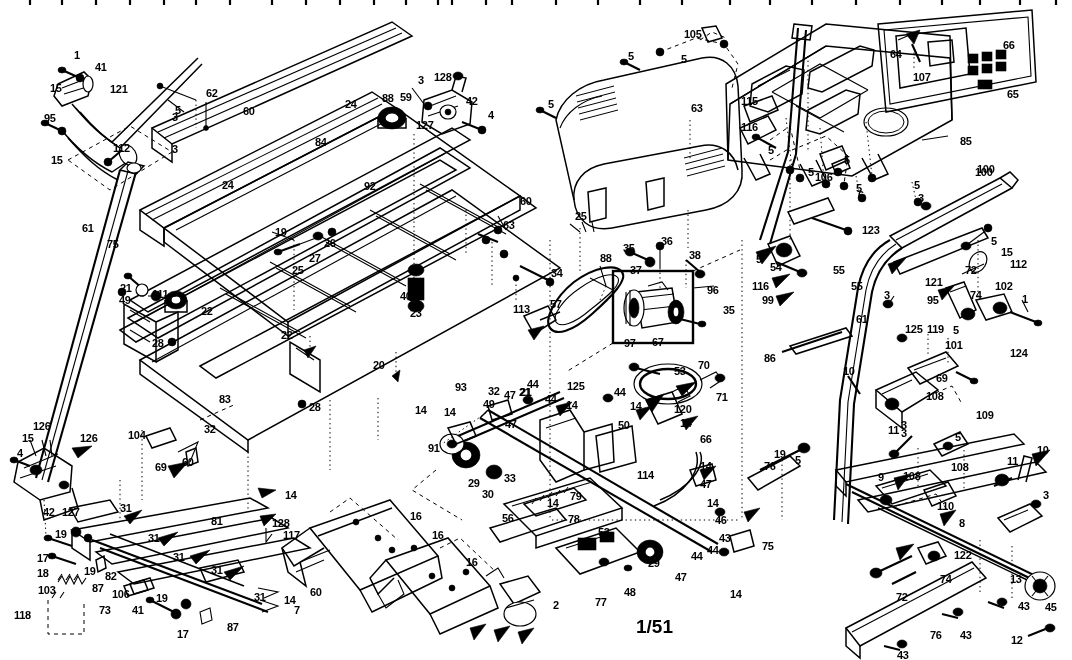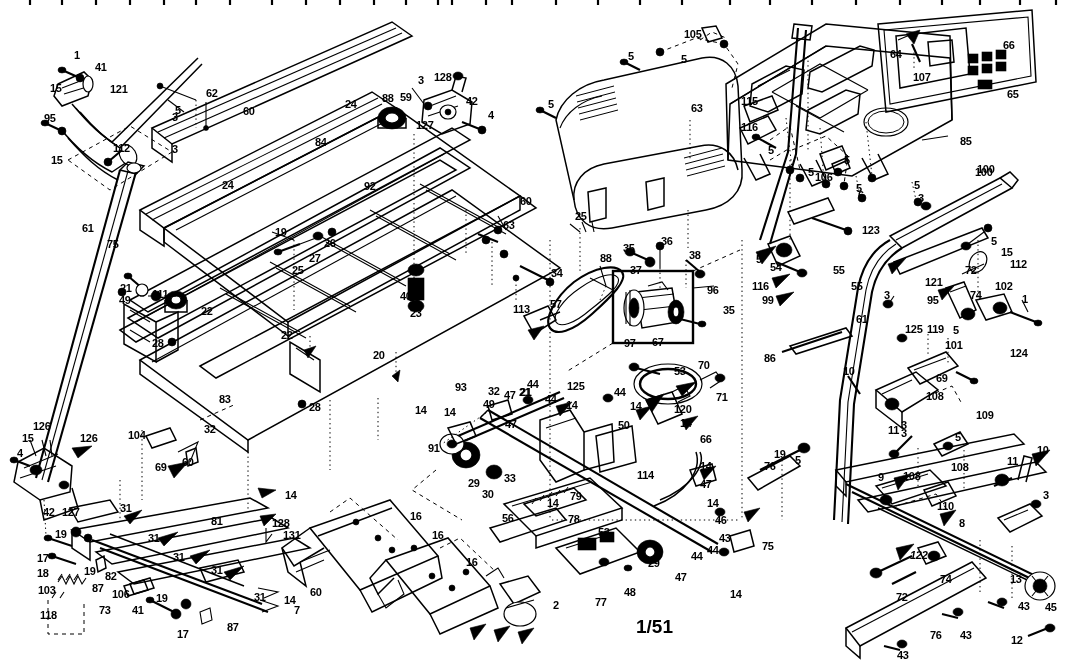--- a/index.html
+++ b/index.html
@@ -721,21 +721,21 @@
       <div class="lbl" style="left: 139px; top: 289px; margin-left: 13px;">111</div>
       <div class="lbl" style="left: 201px; top: 306px;">22</div>
       <div class="lbl" style="left: 400px; top: 291px;">40</div>
       <div class="lbl" style="left: 409px; top: 292px;">23</div>
       <div class="lbl" style="left: 410px; top: 308px;">23</div>
       <div class="lbl" style="left: 551px; top: 268px;">34</div>
       <div class="lbl" style="left: 513px; top: 304px;">113</div>
       <div class="lbl" style="left: 550px; top: 299px;">57</div>
       <div class="lbl" style="left: 152px; top: 338px;">28</div>
       <div class="lbl" style="left: 281px; top: 330px;">22</div>
-      <div class="lbl" style="left: 373px; top: 350px;">20</div>
+      <div class="lbl" style="left: 373px; top: 360px;">20</div>
       <div class="lbl" style="left: 219px; top: 382px; margin-top: 12px;">83</div>
       <div class="lbl" style="left: 309px; top: 402px;">28</div>
       <div class="lbl" style="left: 455px; top: 382px;">93</div>
       <div class="lbl" style="left: 488px; top: 386px;">32</div>
       <div class="lbl" style="left: 415px; top: 405px;">14</div>
       <div class="lbl" style="left: 483px; top: 399px;">49</div>
       <div class="lbl" style="left: 520px; top: 387px;">21</div>
       <div class="lbl" style="left: 527px; top: 379px;">44</div>
       <div class="lbl" style="left: 567px; top: 381px;">125</div>
       <div class="lbl" style="left: 505px; top: 419px;">47</div>
@@ -753,36 +753,36 @@
       <div class="lbl" style="left: 80px; top: 433px;">126</div>
       <div class="lbl" style="left: 43px; top: 507px;">42</div>
       <div class="lbl" style="left: 62px; top: 507px;">127</div>
       <div class="lbl" style="left: 55px; top: 529px;">19</div>
       <div class="lbl" style="left: 37px; top: 553px;">17</div>
       <div class="lbl" style="left: 37px; top: 568px;">18</div>
       <div class="lbl" style="left: 84px; top: 566px;">19</div>
       <div class="lbl" style="left: 105px; top: 571px;">82</div>
       <div class="lbl" style="left: 92px; top: 583px;">87</div>
       <div class="lbl" style="left: 38px; top: 585px;">103</div>
-      <div class="lbl" style="left: 40px; top: 610px;">118</div>
+      <div class="lbl" style="left: 14px; top: 610px;">118</div>
       <div class="lbl" style="left: 99px; top: 605px;">73</div>
       <div class="lbl" style="left: 120px; top: 503px;">31</div>
       <div class="lbl" style="left: 211px; top: 516px;">81</div>
       <div class="lbl" style="left: 148px; top: 533px;">31</div>
       <div class="lbl" style="left: 173px; top: 552px;">31</div>
       <div class="lbl" style="left: 211px; top: 565px;">31</div>
       <div class="lbl" style="left: 112px; top: 589px;">106</div>
       <div class="lbl" style="left: 156px; top: 593px;">19</div>
       <div class="lbl" style="left: 132px; top: 605px;">41</div>
       <div class="lbl" style="left: 177px; top: 629px;">17</div>
       <div class="lbl" style="left: 227px; top: 622px;">87</div>
       <div class="lbl" style="left: 254px; top: 592px;">31</div>
       <div class="lbl" style="left: 285px; top: 490px;">14</div>
       <div class="lbl" style="left: 272px; top: 518px;">128</div>
-      <div class="lbl" style="left: 283px; top: 530px;">131</div>
+      <div class="lbl" style="left: 283px; top: 530px;">117</div>
       <div class="lbl" style="left: 284px; top: 595px;">14</div>
       <div class="lbl" style="left: 294px; top: 605px;">7</div>
       <div class="lbl" style="left: 410px; top: 511px;">16</div>
       <div class="lbl" style="left: 432px; top: 530px;">16</div>
       <div class="lbl" style="left: 310px; top: 587px;">60</div>
       <div class="lbl" style="left: 466px; top: 557px;">16</div>
       <div class="lbl" style="left: 553px; top: 600px;">2</div>
       <div class="lbl" style="left: 595px; top: 597px;">77</div>
       <div class="lbl" style="left: 624px; top: 587px;">48</div>
       <div class="lbl" style="left: 502px; top: 513px;">56</div>
@@ -873,21 +873,21 @@
       <div class="lbl" style="left: 764px; top: 461px;">76</div>
       <div class="lbl" style="left: 795px; top: 455px;">5</div>
       <div class="lbl" style="left: 888px; top: 425px;">11</div>
       <div class="lbl" style="left: 901px; top: 428px;">3</div>
       <div class="lbl" style="left: 955px; top: 432px;">5</div>
       <div class="lbl" style="left: 878px; top: 472px;">9</div>
       <div class="lbl" style="left: 903px; top: 471px;">108</div>
       <div class="lbl" style="left: 951px; top: 462px;">108</div>
       <div class="lbl" style="left: 937px; top: 501px;">110</div>
       <div class="lbl" style="left: 959px; top: 518px;">8</div>
-      <div class="lbl" style="left: 910px; top: 550px; font-style: italic;">122</div>
+      <div class="lbl" style="left: 954px; top: 550px;">122</div>
       <div class="lbl" style="left: 940px; top: 574px;">74</div>
       <div class="lbl" style="left: 896px; top: 592px;">72</div>
       <div class="lbl" style="left: 930px; top: 630px;">76</div>
       <div class="lbl" style="left: 960px; top: 630px;">43</div>
       <div class="lbl" style="left: 897px; top: 650px;">43</div>
       <div class="lbl" style="left: 1007px; top: 456px;">11</div>
       <div class="lbl" style="left: 1037px; top: 445px;">10</div>
       <div class="lbl" style="left: 1043px; top: 490px;">3</div>
       <div class="lbl" style="left: 1010px; top: 574px;">13</div>
       <div class="lbl" style="left: 1018px; top: 601px;">43</div>

